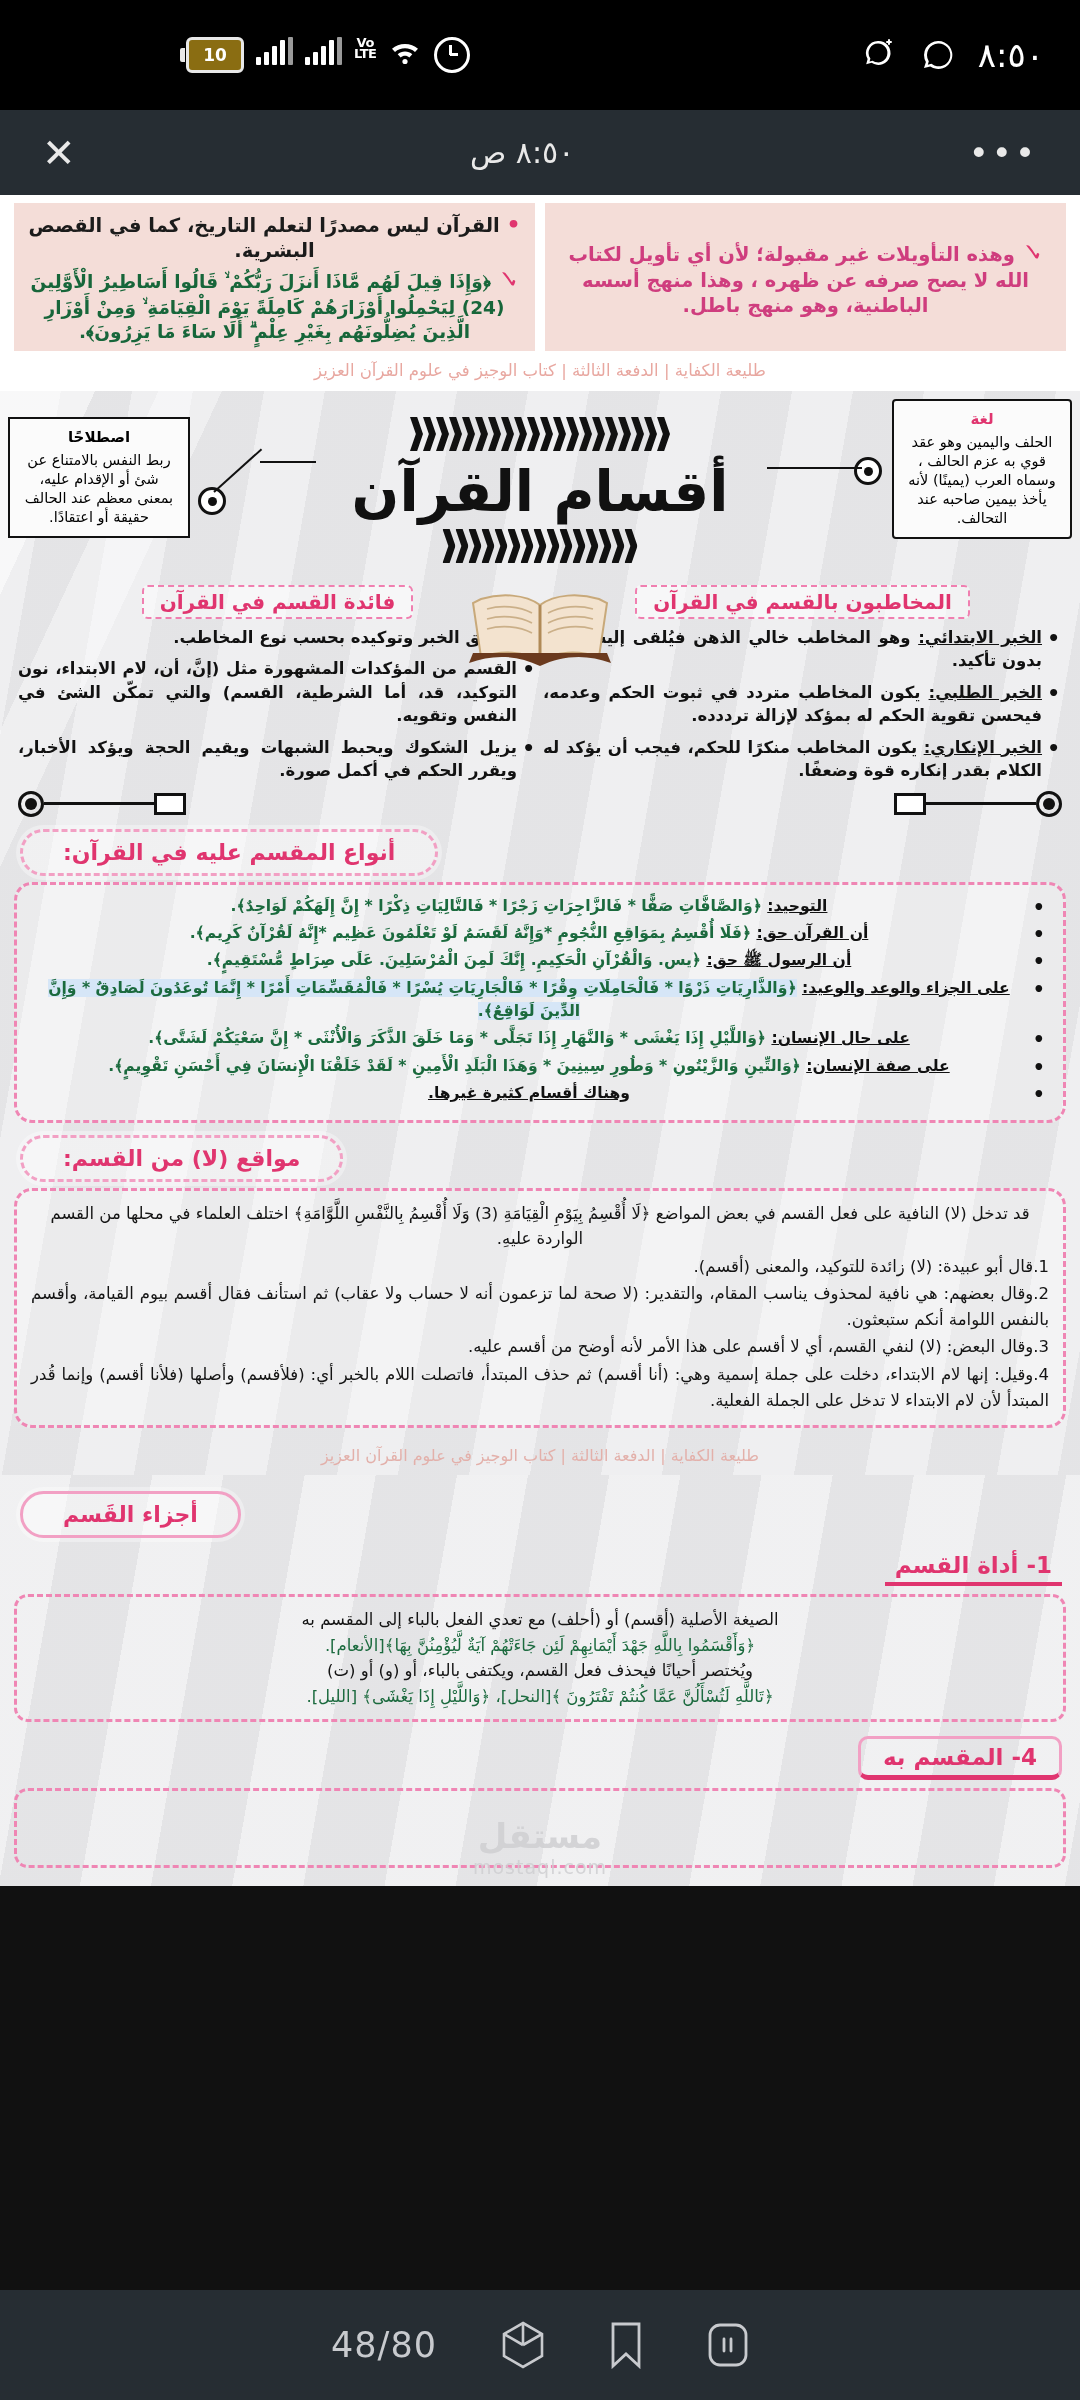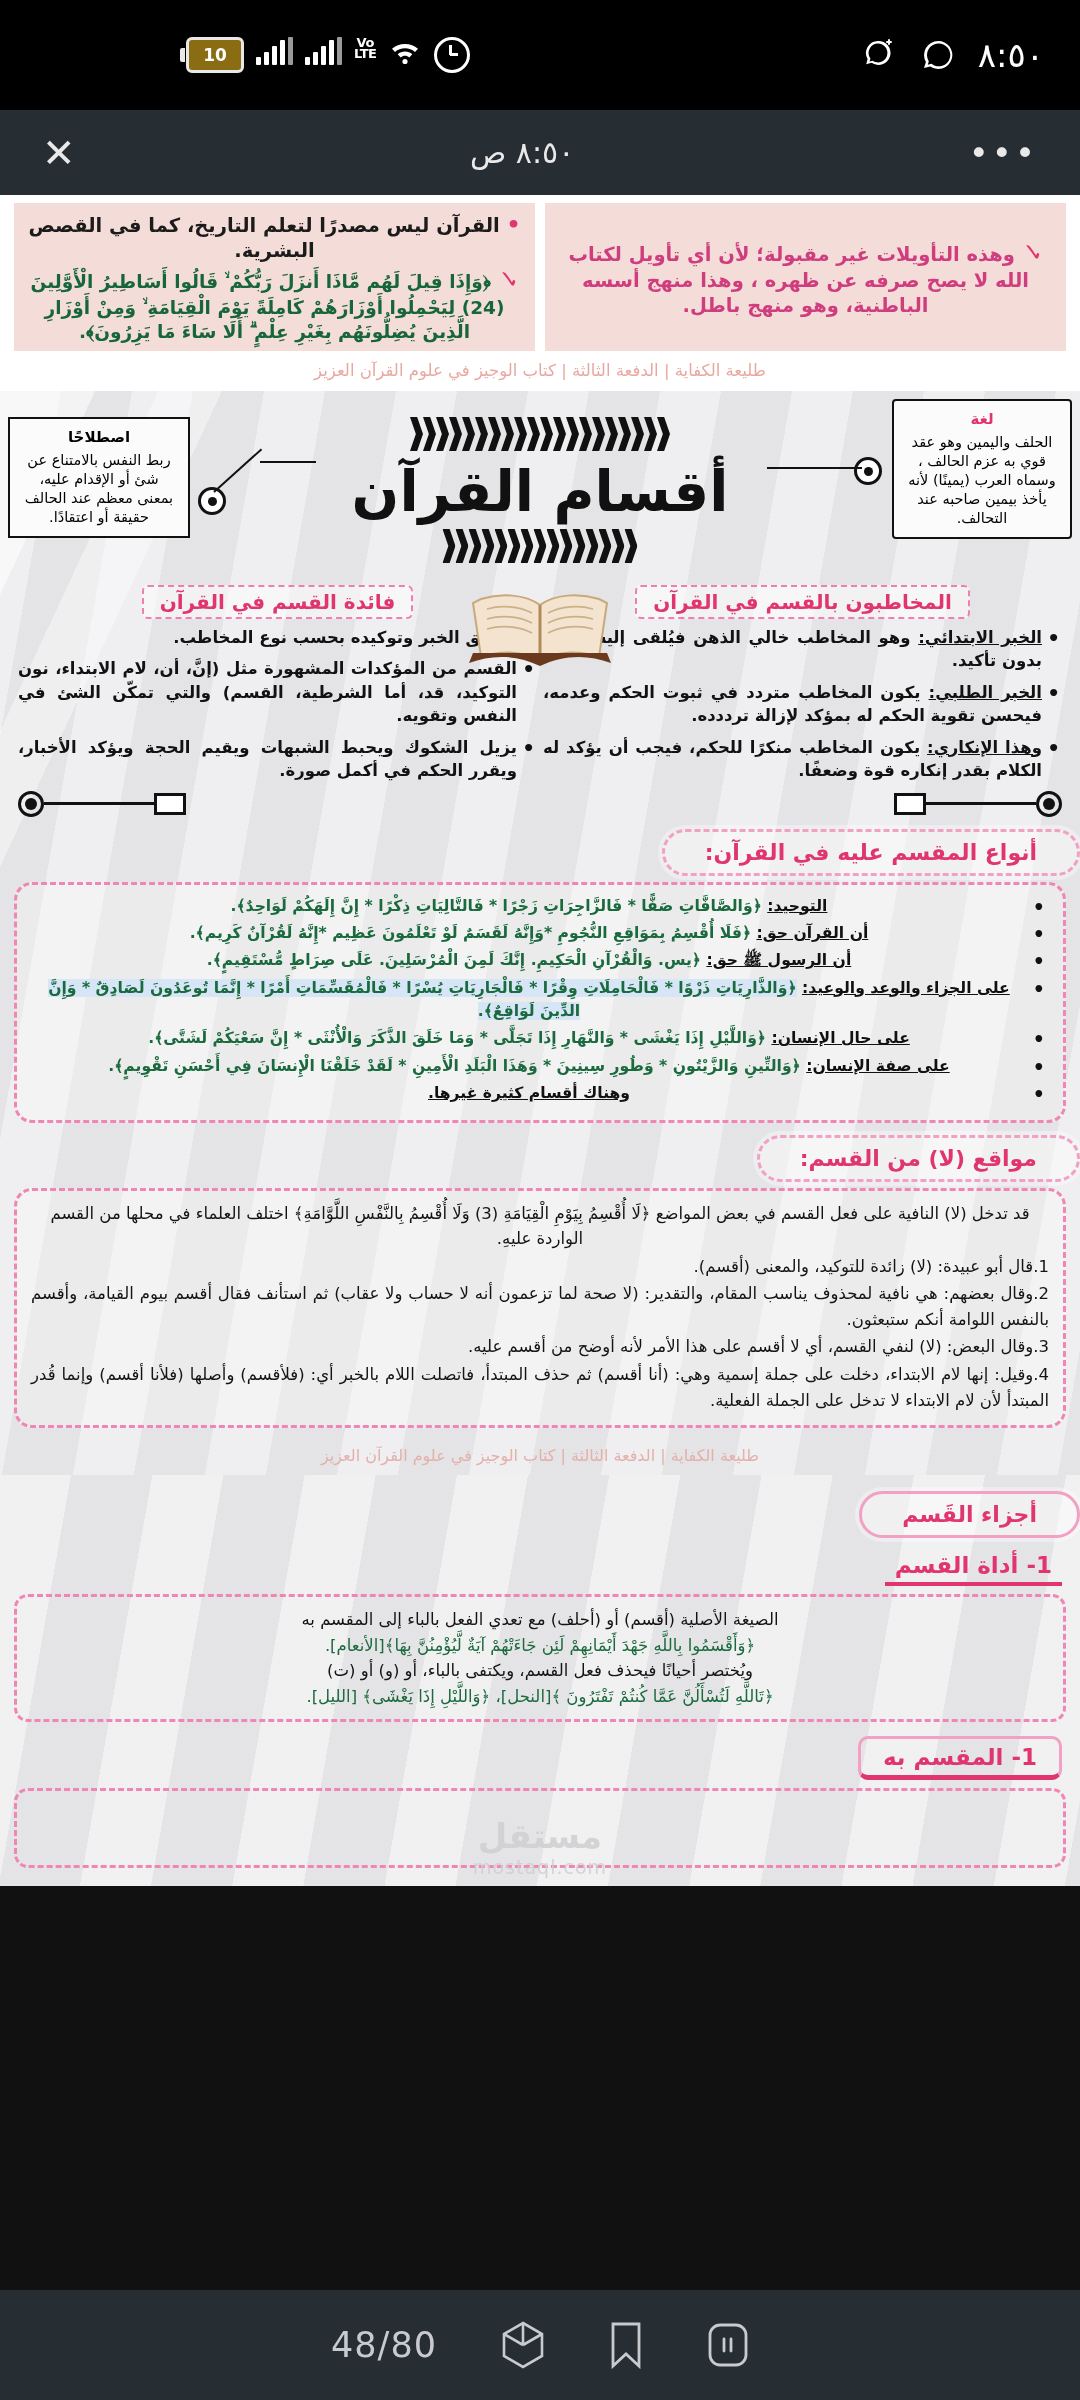--- a/index.html
+++ b/index.html
@@ -149,21 +149,21 @@
     position:absolute;left:50%;transform:translateX(-50%);top:196px;
     width:150px;height:86px;z-index:3;
   }
   .endcap{display:flex;align-items:center;gap:0;margin-top:2px;}
   .endcap .dot2{width:20px;height:20px;border-radius:50%;border:3px solid #111;position:relative;}
   .endcap .dot2:after{content:"";position:absolute;inset:4px;border-radius:50%;background:#111;}
   .endcap .bar{height:3px;background:#111;flex:0 0 110px;}
   .endcap .sq{width:26px;height:16px;border:3px solid #111;background:#fff;}
 
   
-  .pill-wrap{text-align:right;margin:12px 0 6px;padding-left:20px;}
+  .pill-wrap{text-align:left;margin:12px 0 6px;padding-left:20px;}
   .pill{
     display:inline-block;border:3px solid #f2a0c4;border-radius:30px;
     padding:8px 40px;color:#e0356f;font-weight:900;font-size:22px;
     background:rgba(255,255,255,.45);
     box-shadow:0 0 0 4px rgba(255,255,255,.35);
   }
   .pill.dashed{border-style:dashed;}
 
   
   .dframe{
@@ -375,21 +375,21 @@
         <div style="text-align:center">
           <span class="ribbon box">المخاطبون بالقسم في القرآن</span>
         </div>
         <p class="bul">
           <u>الخبر الابتدائي:</u><span> وهو المخاطب خالي الذهن فيُلقى إليه الكلام بدون تأكيد.</span>
         </p>
         <p class="bul">
           <u>الخبر الطلبي:</u><span> يكون المخاطب متردد في ثبوت الحكم وعدمه، فيحسن تقوية الحكم له بمؤكد لإزالة ترددده.</span>
         </p>
         <p class="bul">
-          <u>وهذا الإنكاري:</u><span> يكون المخاطب منكرًا للحكم، فيجب أن يؤكد له الكلام بقدر إنكاره قوة وضعفًا.</span>
+          <u>الخبر الإنكاري:</u><span> يكون المخاطب منكرًا للحكم، فيجب أن يؤكد له الكلام بقدر إنكاره قوة وضعفًا.</span>
         </p>
         <div class="endcap">
           <div class="dot2"></div>
             <div class="bar"></div>
             <div class="sq"></div>
         </div>
       </div>
 
       <div class="info-col">
         <div style="text-align:center">
@@ -460,21 +460,21 @@
     <div style="text-align:right">
       <span class="sub-head">1- أداة القسم</span>
     </div>
     <div class="p3-body">
       <div>الصيغة الأصلية (أقسم) أو (أحلف) مع تعدي الفعل بالباء إلى المقسم به</div>
       <div class="grn">﴿وَأَقْسَمُوا بِاللَّهِ جَهْدَ أَيْمَانِهِمْ لَئِن جَاءَتْهُمْ آيَةٌ لَّيُؤْمِنُنَّ بِهَا﴾[الأنعام].</div>
       <div>ويُختصر أحيانًا فيحذف فعل القسم، ويكتفى بالباء، أو (و) أو (ت)</div>
       <div class="grn">﴿تَاللَّهِ لَتُسْأَلُنَّ عَمَّا كُنتُمْ تَفْتَرُونَ ﴾[النحل]، ﴿وَاللَّيْلِ إِذَا يَغْشَى﴾ [الليل].</div>
     </div>
     <div style="text-align:right">
-      <span class="sub-head boxed">1- المقسم به</span>
+      <span class="sub-head boxed">4- المقسم به</span>
     </div>
     <div class="p3-body" style="height:54px"></div>
 
     <div class="watermark">
       <div class="w1">مستقل</div>
       <div class="w2">mostaql.com</div>
     </div>
   </div>
 
 </div>

